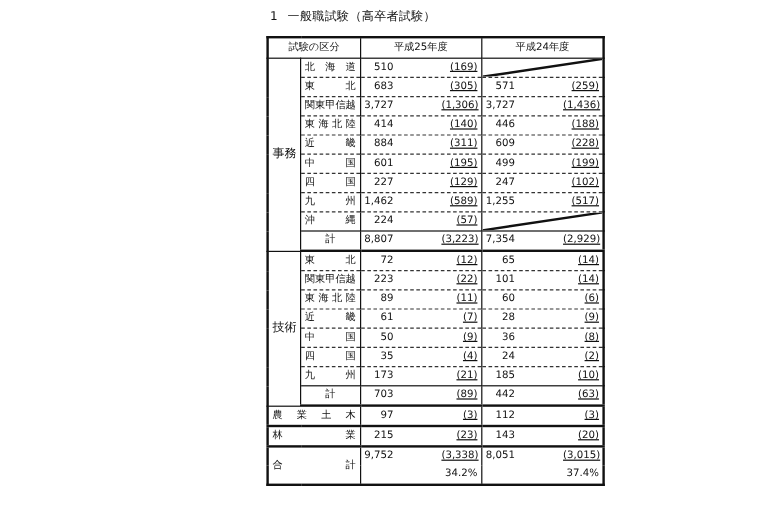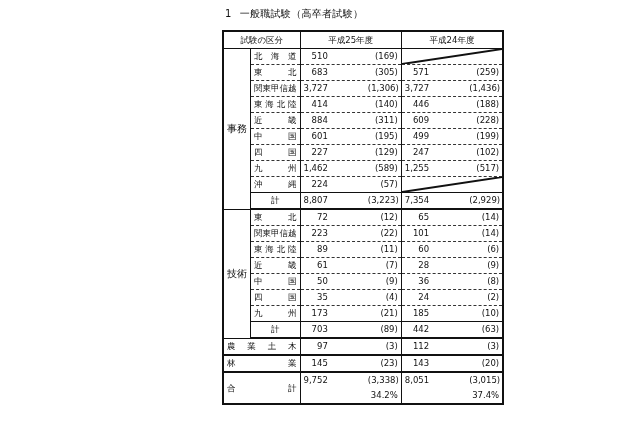--- a/index.html
+++ b/index.html
@@ -26,21 +26,21 @@
   col.c-v25 { width:60px; }
   col.c-v24 { width:58px; }
   .sec { text-align:center; vertical-align:middle; border-bottom:1px solid #111; font-size:10px; }
   .reg { text-align:justify; text-align-last:justify;margin-left:36px; }
   .reg span { display:block; text-align:justify; text-align-last:justify; }
   .dot { border-bottom:1px dashed #333; }
   .solid { border-bottom:1px solid #111; }
   .thick { border-bottom:2px solid #111; }
   .val { display:flex; justify-content:space-between;gap:36px; }
   .val .n { text-align:right; flex:1; padding-right:4px; }
-  .val .p { text-align:right; width:30px; }
+  .val .p { text-align:right; width:30px;text-decoration:underline; }
   .tot { text-align:center; }
   .wide { text-align:justify; text-align-last:justify; }
   .diag { position:relative; padding:0; }
   .diag svg { position:absolute; left:0; top:0; width:100%; height:100%; }
   .grand td { height:16px; line-height:16px; }
   .pct { text-align:right; padding-right:3px; }
 </style>
 </head>
 <body>
 
@@ -377,21 +377,21 @@
           <div class="val">
             <span class="n">112</span>
             <span class="p">(3)</span>
           </div>
         </td>
       </tr>
       <tr>
         <td colspan="2" class="wide thick">林業</td>
         <td class="thick">
           <div class="val">
-            <span class="n">145</span>
+            <span class="n">215</span>
             <span class="p">(23)</span>
           </div>
         </td>
         <td class="thick">
           <div class="val">
             <span class="n">143</span>
             <span class="p">(20)</span>
           </div>
         </td>
       </tr>

